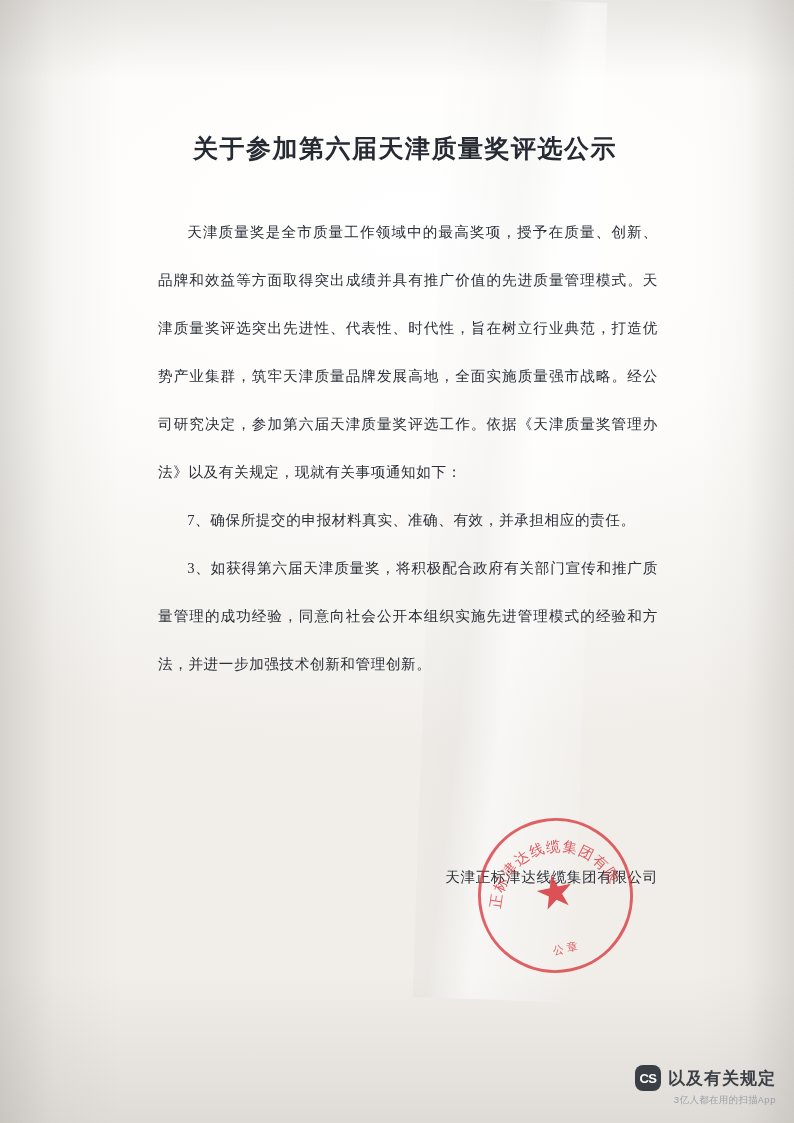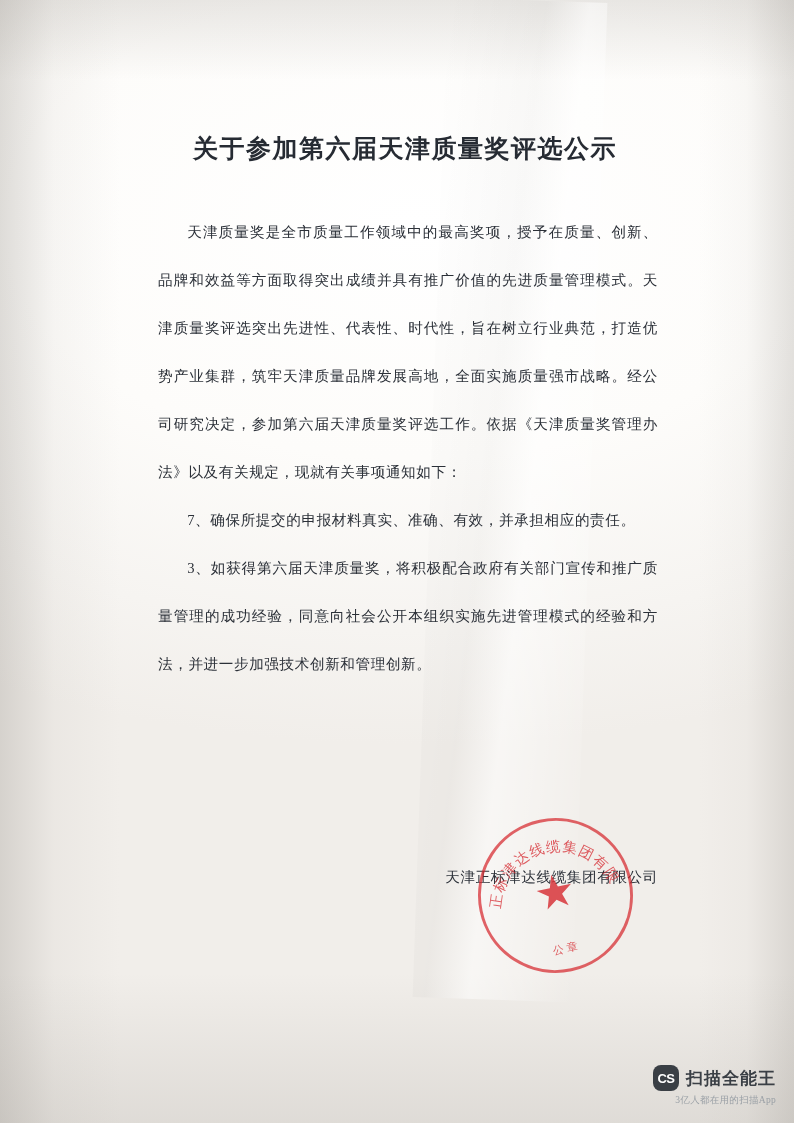--- a/index.html
+++ b/index.html
@@ -133,21 +133,21 @@
     font-family:"Liberation Sans","DejaVu Sans",sans-serif;
     font-size:13px;font-weight:bold;
     display:flex;align-items:center;justify-content:center;
     letter-spacing:-0.5px;
   }
   .cs-name{
     font-family:"Liberation Sans","DejaVu Sans",sans-serif;
     font-size:17px;color:#3a3f45;font-weight:bold;letter-spacing:1px;
   }
   .cs-sub{
-    font-family:Liberation Serif, serif;
+    font-family:Liberation Mono, monospace;
     font-size:9.5px;color:#9aa0a6;margin-top:3px;letter-spacing:0.3px;
   }
 </style>
 </head>
 <body>
 
 <div class="paper"></div>
 <div class="shade-top"></div>
 <div class="shade-left"></div>
 <div class="shade-right"></div>
@@ -180,16 +180,16 @@
     </svg>
     <div class="stamp-star">★</div>
     <div class="stamp-bottom">公章</div>
   </div>
 
 </div>
 
 <div class="cs-watermark">
   <div class="cs-row">
     <div class="cs-badge">CS</div>
-    <div class="cs-name">扫描全能王</div>
+    <div class="cs-name">以及有关规定</div>
   </div>
   <div class="cs-sub">3亿人都在用的扫描App</div>
 </div>
 
 </body></html>

